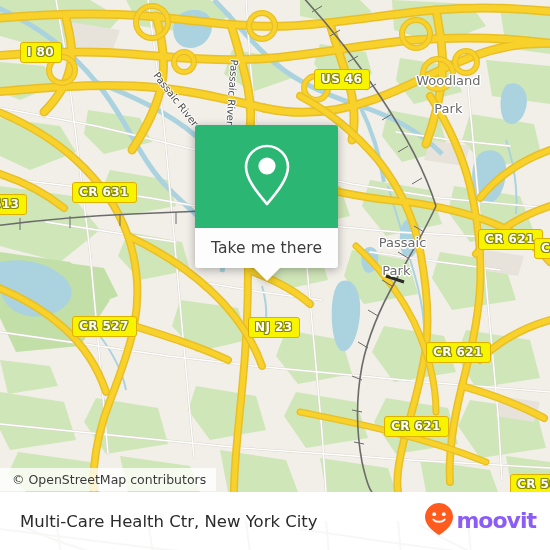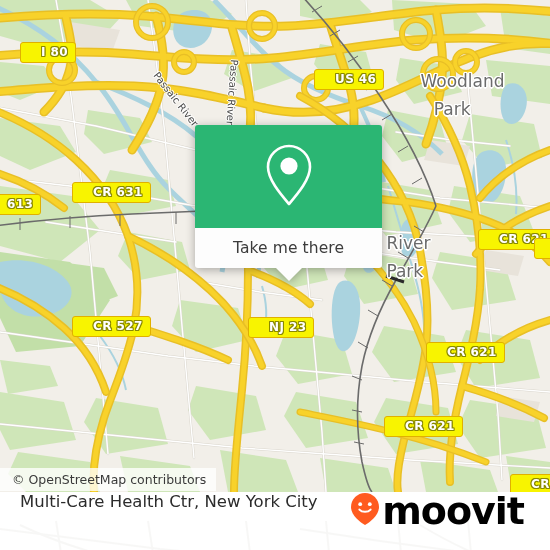--- a/index.html
+++ b/index.html
@@ -25,21 +25,21 @@
     overflow: hidden;
     background: #f2efe9;
   }
   #map-canvas { position: absolute; left:0; top:0; }
 
   
   .place-label {
     position: absolute;
     color: #6b6b6b;
     font-family: "DejaVu Sans", sans-serif;
-    font-size: 17px;
+    font-size: 13px;
     line-height: 14px;
     text-align: center;
     white-space: pre;
     text-shadow:
       1.5px 0 #fff, -1.5px 0 #fff, 0 1.5px #fff, 0 -1.5px #fff,
       1px 1px #fff, -1px -1px #fff, 1px -1px #fff, -1px 1px #fff;
     pointer-events: none;
   }
   .river-label {
     position: absolute;
@@ -56,21 +56,21 @@
   .shield {
     position: absolute;
     background: #f8f400;
     border: 1.5px solid #e0b000;
     border-radius: 3px;
     color: #ffffff;
     font-family: "DejaVu Sans", sans-serif;
     font-size: 12px;
     font-weight: bold;
     letter-spacing: 0.4px;
-    padding: 2px 7px 3px 20px;
+    padding: 2px 7px 3px 6px;
     white-space: nowrap;
     text-shadow:
       1px 0 #8a8a00, -1px 0 #8a8a00, 0 1px #8a8a00, 0 -1px #8a8a00,
       1px 1px #8a8a00, -1px -1px #8a8a00, 1px -1px #8a8a00, -1px 1px #8a8a00;
     pointer-events: none;
   }
 
   
   #attribution {
     position: absolute;
@@ -85,21 +85,21 @@
     font-family: "DejaVu Sans", sans-serif;
     font-size: 12.5px;
     white-space: nowrap;
   }
 
   
   #popup {
     position: absolute;
     left: 195px;
     top: 125px;
-    width: 187px;
+    width: 143px;
     filter: drop-shadow(0 2px 5px rgba(0,0,0,0.30));
   }
   #popup-top {
     height: 103px;
     background: #2bb673;
     border-radius: 3px 3px 0 0;
     display: flex;
     align-items: center;
     justify-content: center;
   }
@@ -142,40 +142,40 @@
   #footer-watermark {
     position: absolute;
     left: 0; top: -492px;
     opacity: 0.10;
     pointer-events: none;
   }
   #footer-inner {
     position: relative;
     height: 58px;
     display: flex;
-    align-items: flex-start;
+    align-items: center;
     justify-content: space-between;
-    padding: 0 26px 0 20px;
+    padding: 0 14px 0 20px;
     box-sizing: border-box;
   }
   #footer-title {
     color: #2b2b2b;
     font-family: "DejaVu Sans", sans-serif;
     font-size: 16.5px;
     white-space: nowrap;
   }
   #moovit-logo {
     display: flex;
     align-items: center;
     gap: 2px;
   }
   #moovit-wordmark {
-    color: #000000;
-    font-family: "DejaVu Sans", sans-serif;
-    font-size: 38px;
+    color: #8b5cf6;
+    font-family: "DejaVu Sans", sans-serif;
+    font-size: 22px;
     font-weight: bold;
     letter-spacing: -1px;
     line-height: 30px;
   }
 </style>
 </head>
 <body>
 
 <div id="app">
 
@@ -438,21 +438,21 @@
       </g>
 
       <path d="M386,276 L404,282" stroke="#2b2b2b" stroke-width="3" fill="none"></path>
     </svg>
 
     <div class="place-label" style="left:388px; top:60px; width:96px;">
       <span>Woodland</span><br>
       <span>Park</span>
     </div>
     <div class="place-label" style="left:354px; top:222px; width:60px;">
-      <span>River</span><br>
+      <span>Passaic</span><br>
       <span>Park</span>
     </div>
 
     <div class="river-label" style="left:160px; top:70px; transform:rotate(52deg); transform-origin:0 0;">Passaic River</div>
     <div class="river-label" style="left:240px; top:60px; transform:rotate(94deg); transform-origin:0 0;">Passaic River</div>
 
     <div class="shield" style="left:20px;  top:42px;">I 80</div>
     <div class="shield" style="left:314px; top:69px;">US 46</div>
     <div class="shield" style="left:-14px; top:194px;">613</div>
     <div class="shield" style="left:72px;  top:182px;">CR 631</div>

